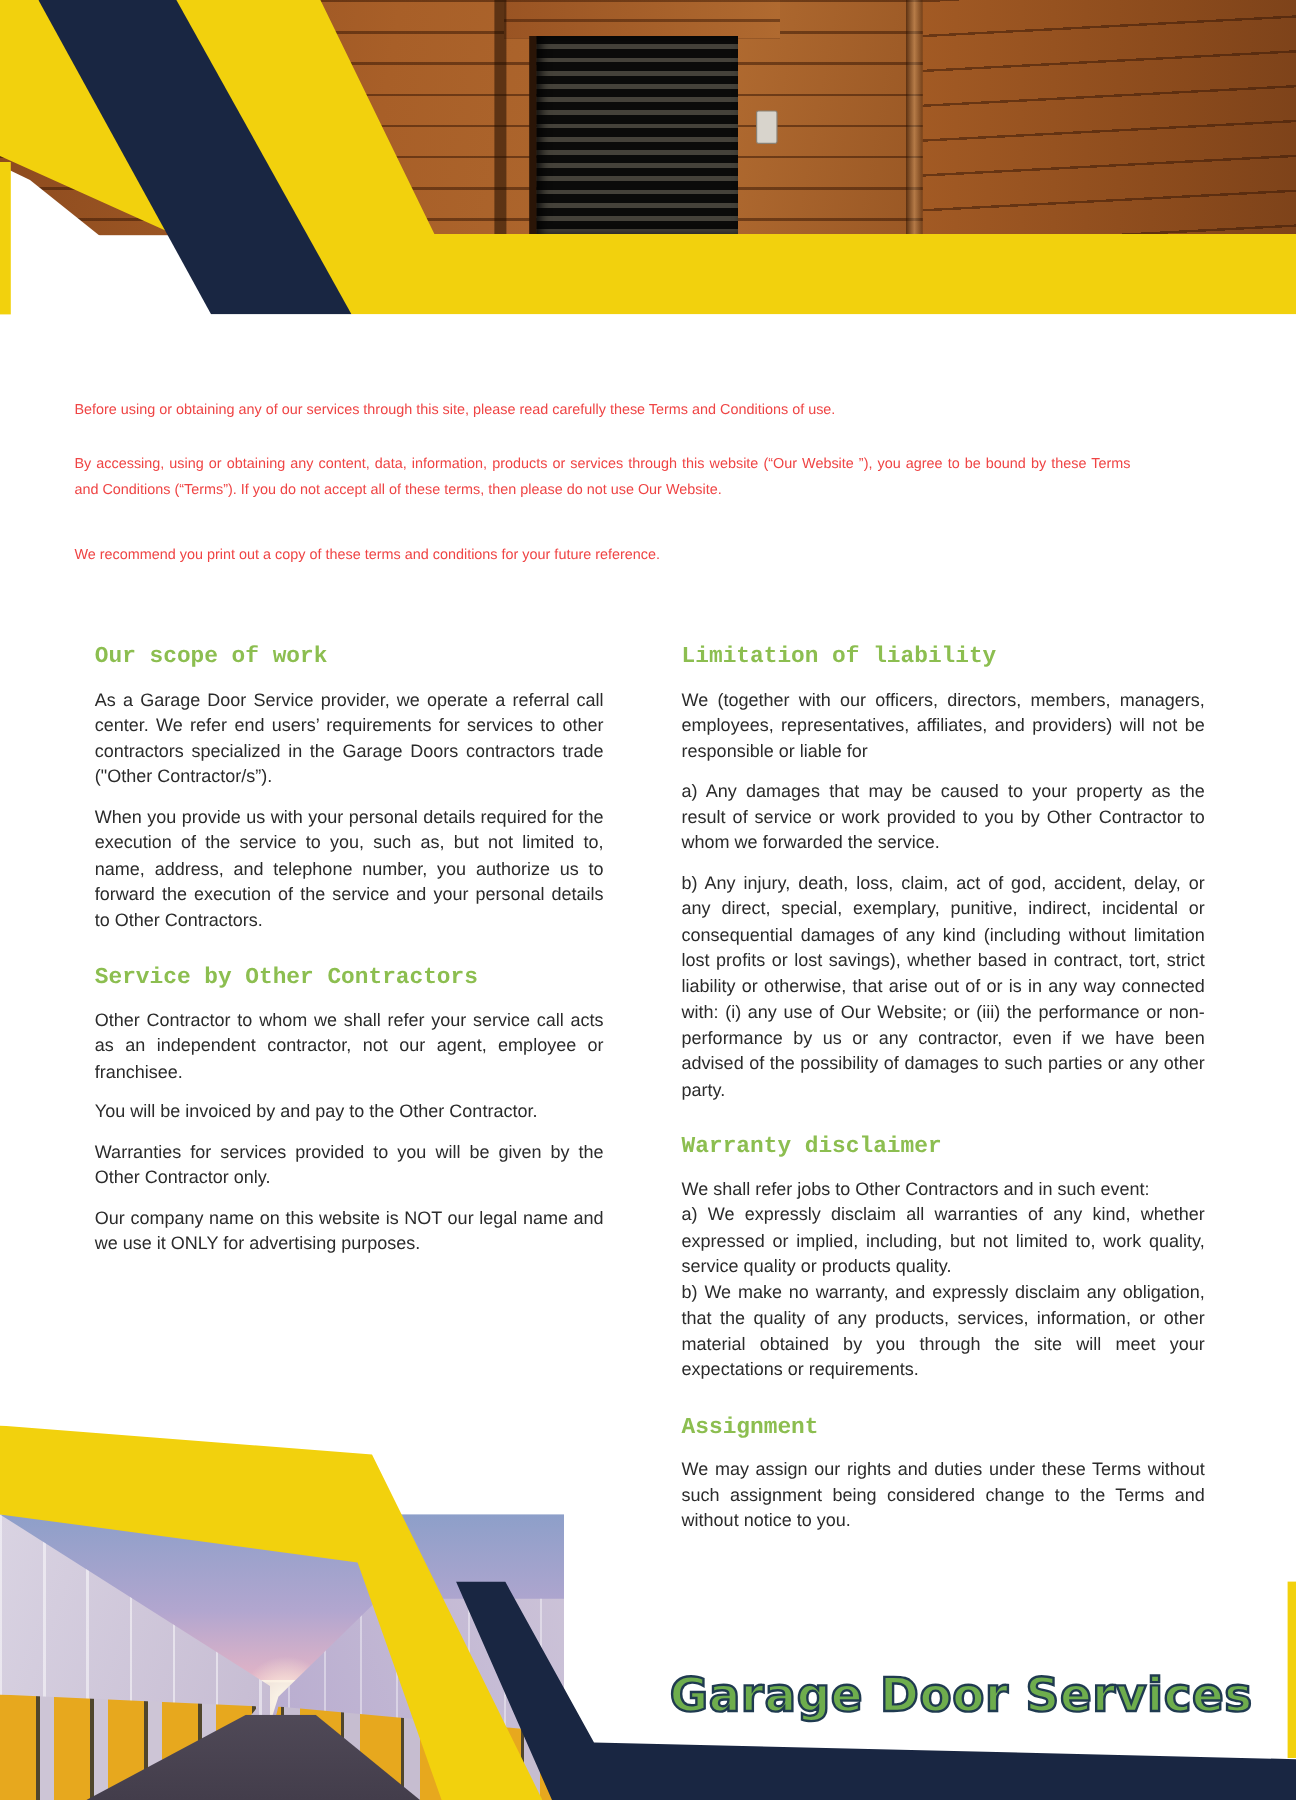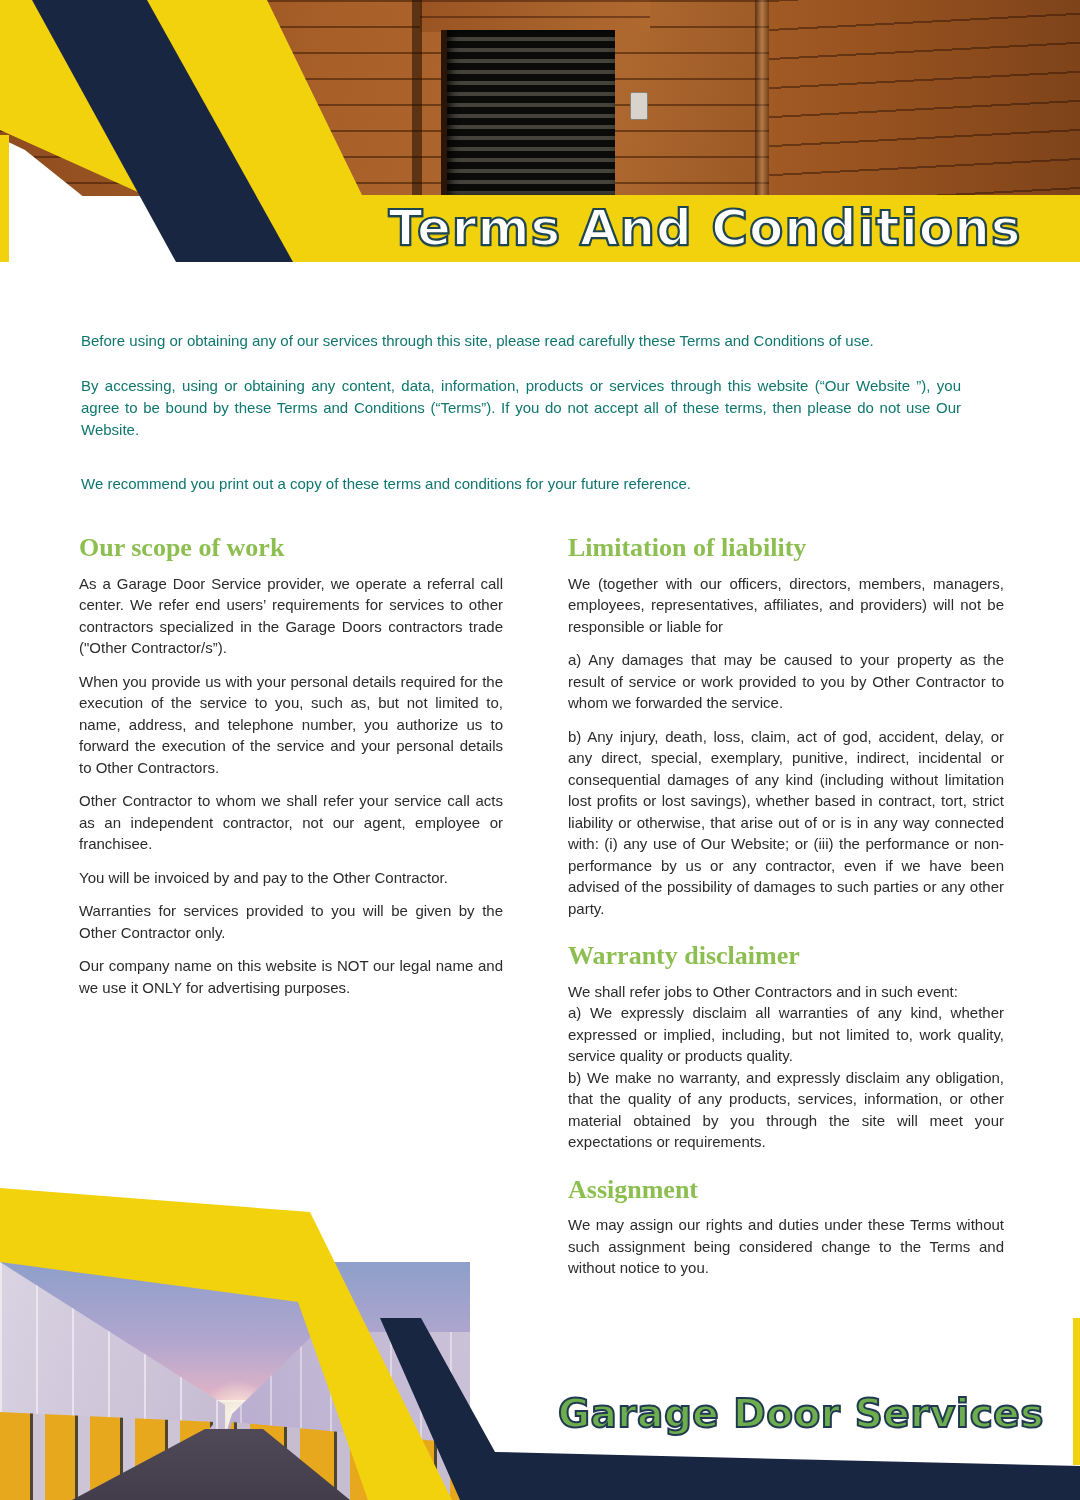--- a/index.html
+++ b/index.html
@@ -71,33 +71,33 @@
     font-family:"DejaVu Sans", sans-serif;
     font-size:50px; font-weight:bold; letter-spacing:1px;
     color:#ffffff;
     -webkit-text-stroke:2.2px #1e4552;
     text-shadow:0 2px 0 rgba(20,50,60,0.25);
     white-space:nowrap;
   }
 
   
   .intro{
-    left:81px; top:330px; width:880px;
-    font-size:15px; line-height:22px; color:#0f766e;
+    left:62px; top:330px; width:880px;
+    font-size:12px; line-height:22px; color:#ef4444;
   }
   .intro p{margin:0 0 23px; text-align:justify;}
   .intro p:last-child{text-align:left;margin-top:32px;}
 
   
   .col{font-size:15px; line-height:21.5px; color:#2b2b2b;}
   .col-left{left:79px; top:537px; width:424px;}
   .col-right{left:568px; top:537px; width:436px;}
   .col h3{
-    font-family:Liberation Serif, serif;
-    font-size:26px; font-weight:bold; color:#8CBE50;
+    font-family:Liberation Mono, monospace;
+    font-size:19px; font-weight:bold; color:#8CBE50;
     margin:26px 0 14px;
   }
   .col .sec:first-child h3{margin-top:0;}
   .col p{margin:0 0 12px; text-align:justify;}
   .col p.tight{margin:0;}
   .col .sec{margin:0;}
 
   
   .photo-bottom{
     left:0; top:1262px; width:470px; height:238px;
@@ -170,37 +170,37 @@
     <div class="left-edge"></div>
     <div class="door"></div>
     <div class="plate"></div>
     <div class="corner"></div>
     <div class="right-face"></div>
   </div>
   <div class="abs yellow-top"></div>
   <div class="abs white-notch"></div>
   <div class="abs navy-top"></div>
   <div class="abs yellow-left-sliver"></div>
-  <div class="abs page-title">Terms And Conditions</div>
 
   <div class="abs intro">
     <p>Before using or obtaining any of our services through this site, please read carefully these Terms and Conditions of use.</p>
     <p>By accessing, using or obtaining any content, data, information, products or services through this website (“Our Website ”), you agree to be bound by these Terms and Conditions (“Terms”). If you do not accept all of these terms, then please do not use Our Website.</p>
     <p>We recommend you print out a copy of these terms and conditions for your future reference.</p>
   </div>
 
   <div class="abs col col-left">
     <div class="sec">
       <h3>Our scope of work</h3>
       <p>As a Garage Door Service provider, we operate a referral call center. We refer end users’ requirements for services to other contractors specialized in the Garage Doors contractors trade ("Other Contractor/s”).</p>
     </div>
     <div class="sec">
       <p>When you provide us with your personal details required for the execution of the service to you, such as, but not limited to, name, address, and telephone number, you authorize us to forward the execution of the service and your personal details to Other Contractors.</p>
     </div>
     <div class="sec">
+      <h3>Service by Other Contractors</h3>
       <p>Other Contractor to whom we shall refer your service call acts as an independent contractor, not our agent, employee or franchisee.</p>
       <p>You will be invoiced by and pay to the Other Contractor.</p>
       <p>Warranties for services provided to you will be given by the Other Contractor only.</p>
       <p>Our company name on this website is NOT our legal name and we use it ONLY for advertising purposes.</p>
     </div>
   </div>
 
   <div class="abs col col-right">
     <div class="sec">
       <h3>Limitation of liability</h3>

